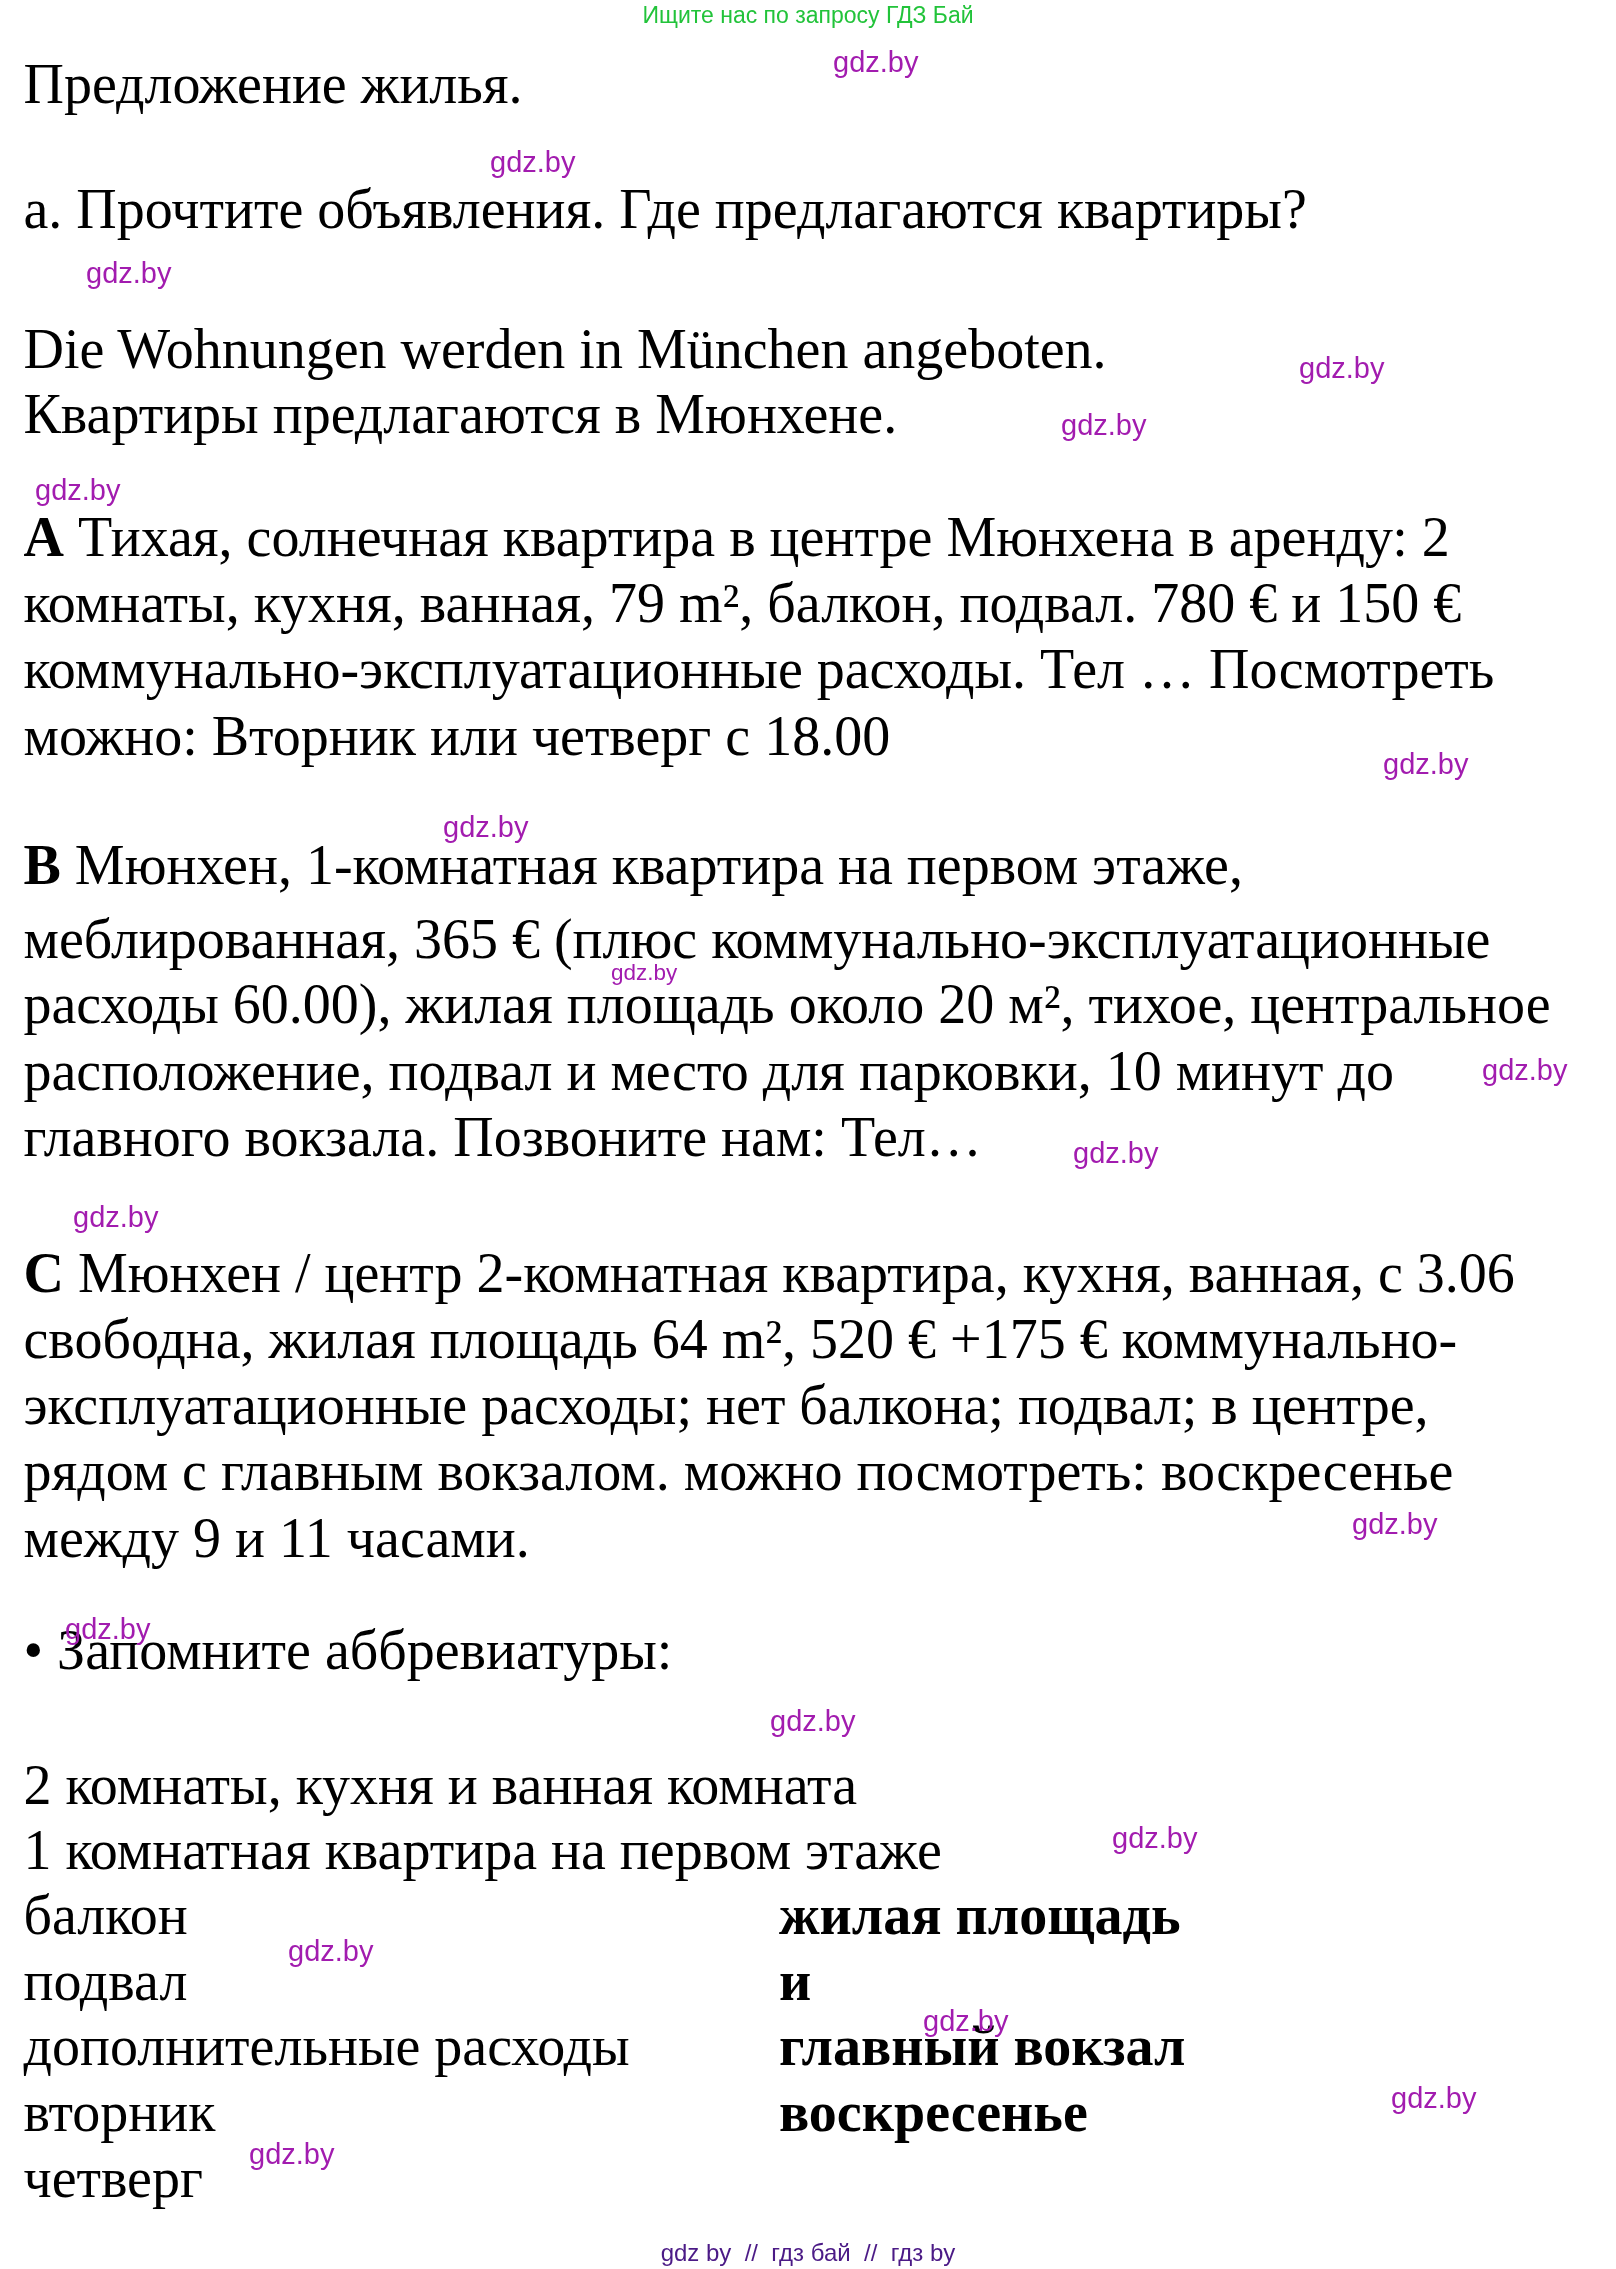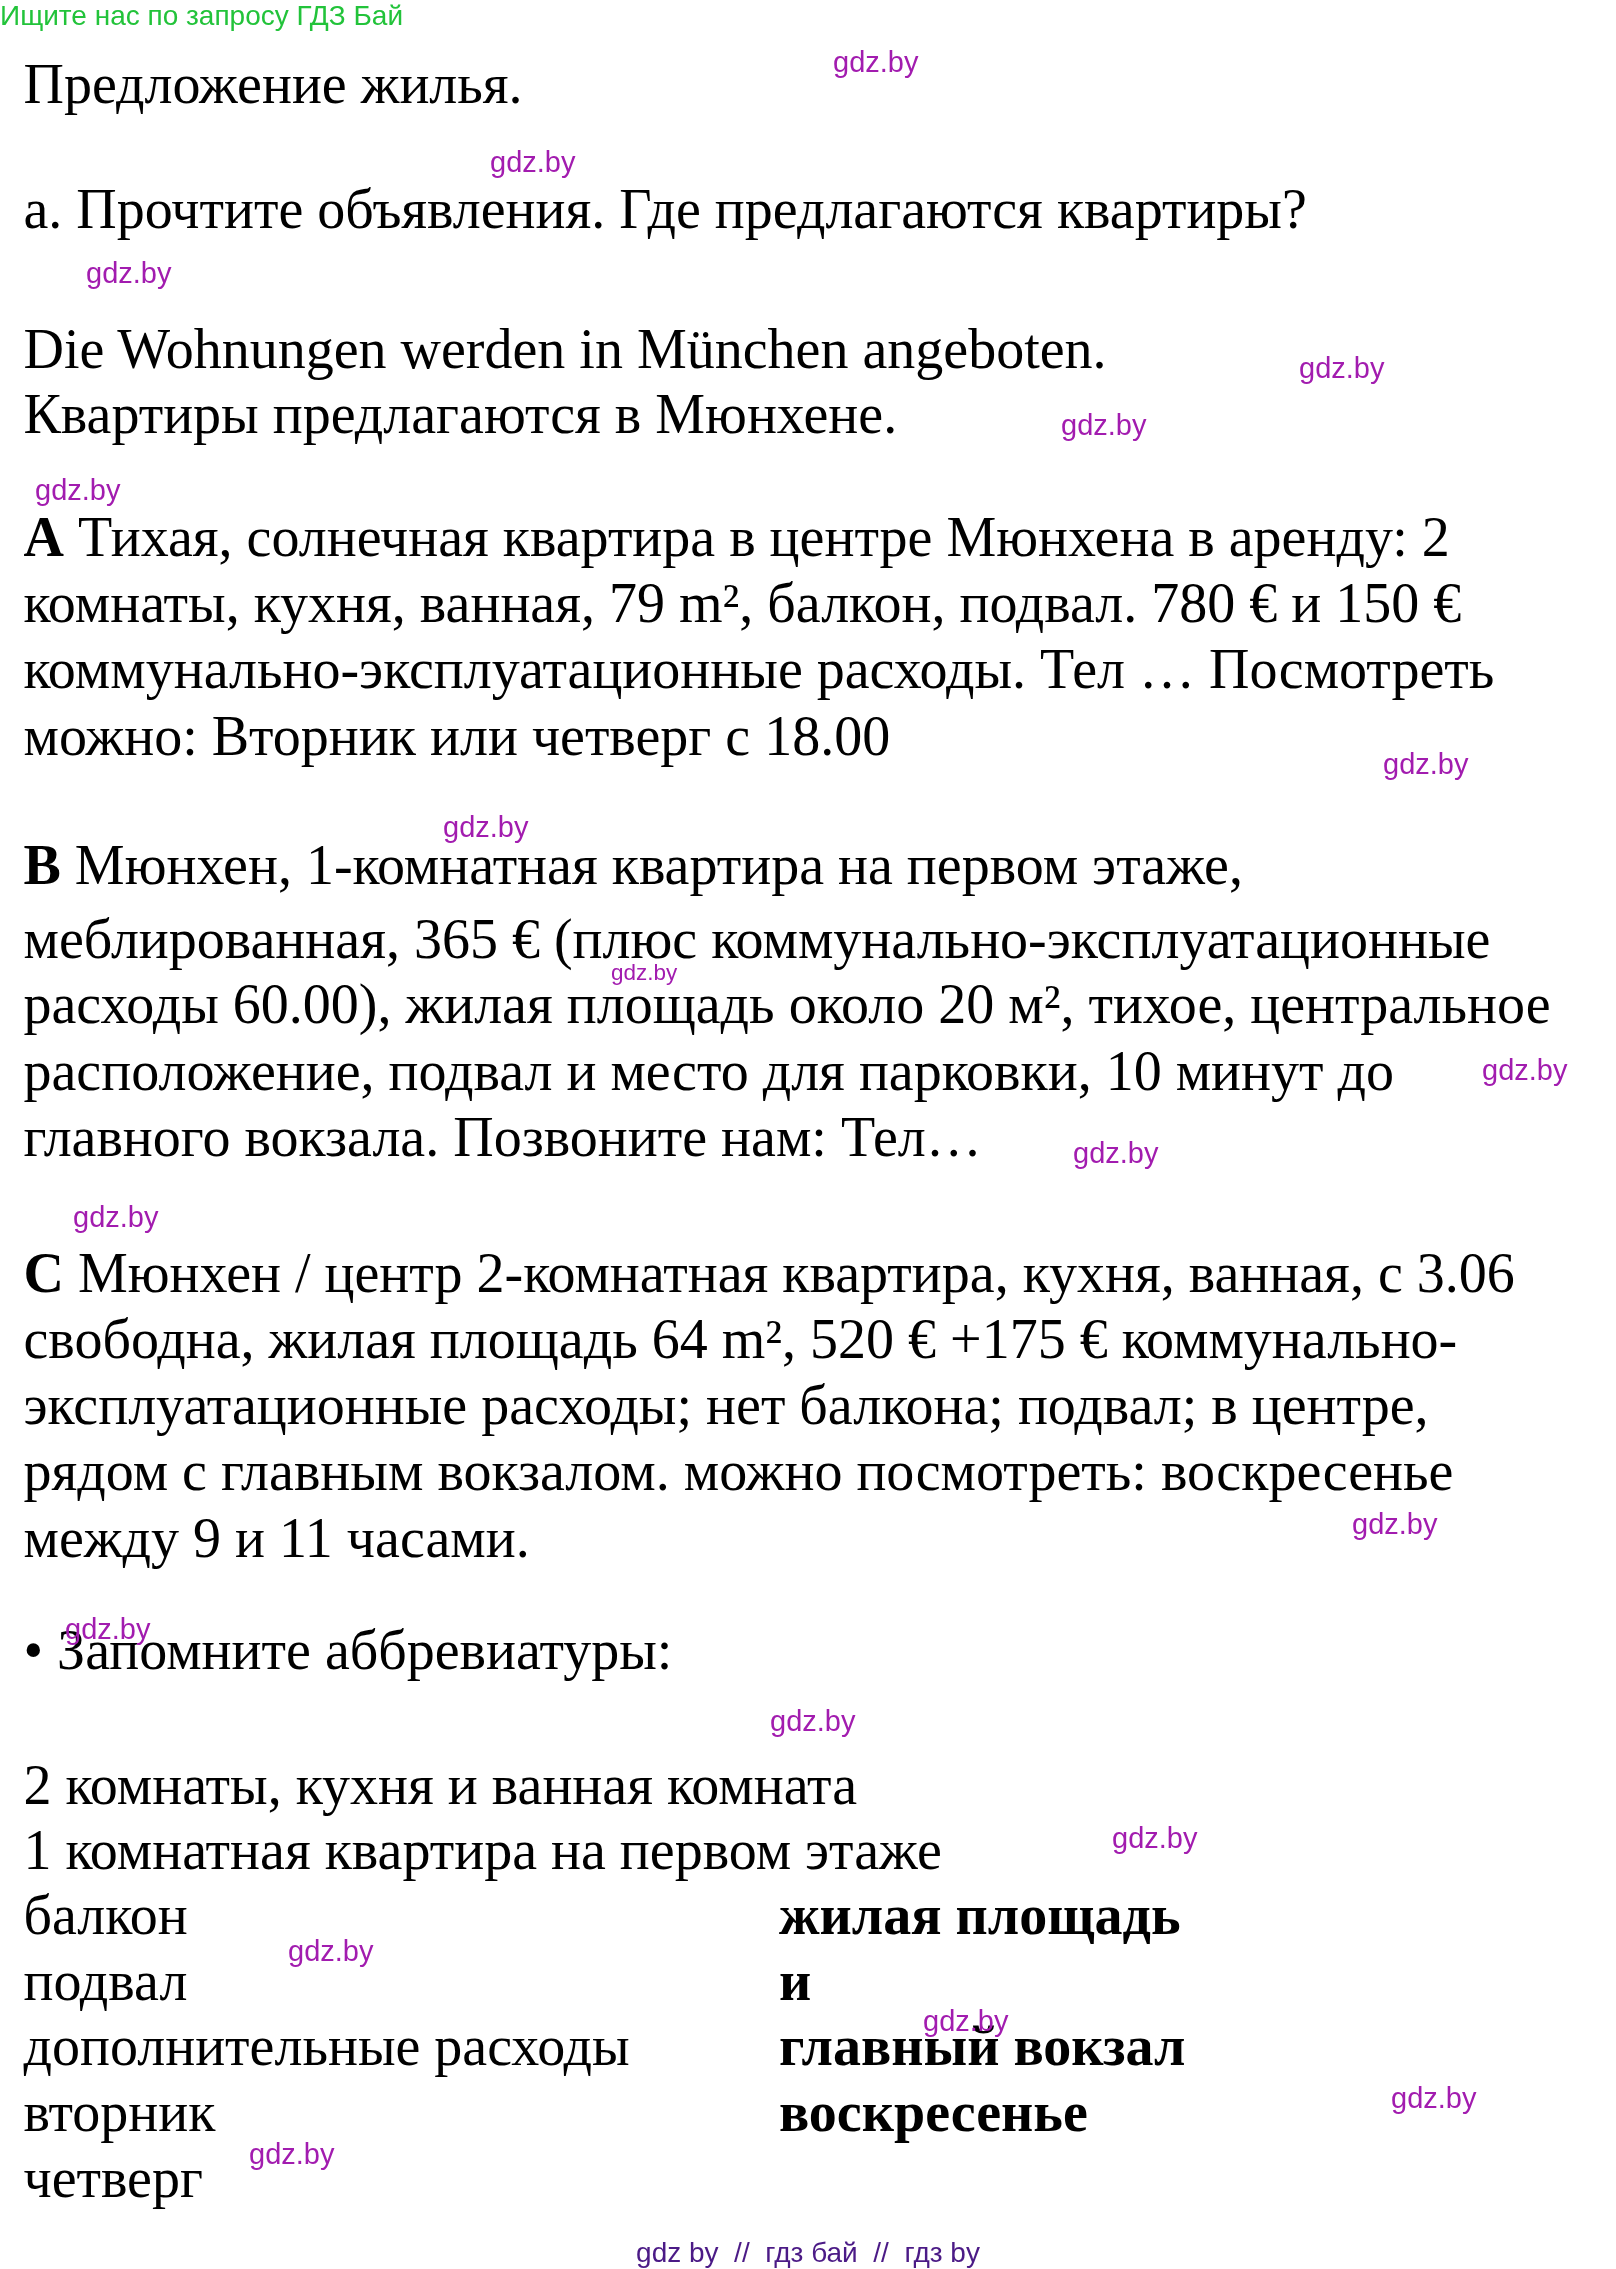--- a/index.html
+++ b/index.html
@@ -12,27 +12,27 @@
   }
   .line b { font-weight: bold; }
   .wm {
     position: absolute;
     font-family: "Liberation Sans", sans-serif;
     font-size: 29px; line-height: 33px;
     color: #a21caf; white-space: nowrap;
   }
   .wm.small { font-size: 22.5px; line-height: 25.5px; }
   .top-banner {
-    position: absolute; left: 0; top: 0; width: 1616px; text-align: left;
-    font-family: "Liberation Sans", sans-serif; font-size: 28px; line-height: 31px;
+    position: absolute; left: 0; top: 0; width: 1616px; text-align: center;
+    font-family: "Liberation Sans", sans-serif; font-size: 23px; line-height: 31px;
     padding-left: 0; color: #22c33a;
   }
   .footer {
     position: absolute; left: 0; top: 2237px; width: 1616px; text-align: center;
-    font-family: "Liberation Sans", sans-serif; font-size: 28px; line-height: 31px;
+    font-family: "Liberation Sans", sans-serif; font-size: 24px; line-height: 31px;
     color: #4b1a86;
   }
   .col2 { left: 779px; font-weight: bold; }
 </style>
 </head>
 <body>
 
 <div class="top-banner">Ищите нас по запросу ГДЗ Бай</div>
 
 <div class="line" style="top:51px">Предложение жилья.</div>

